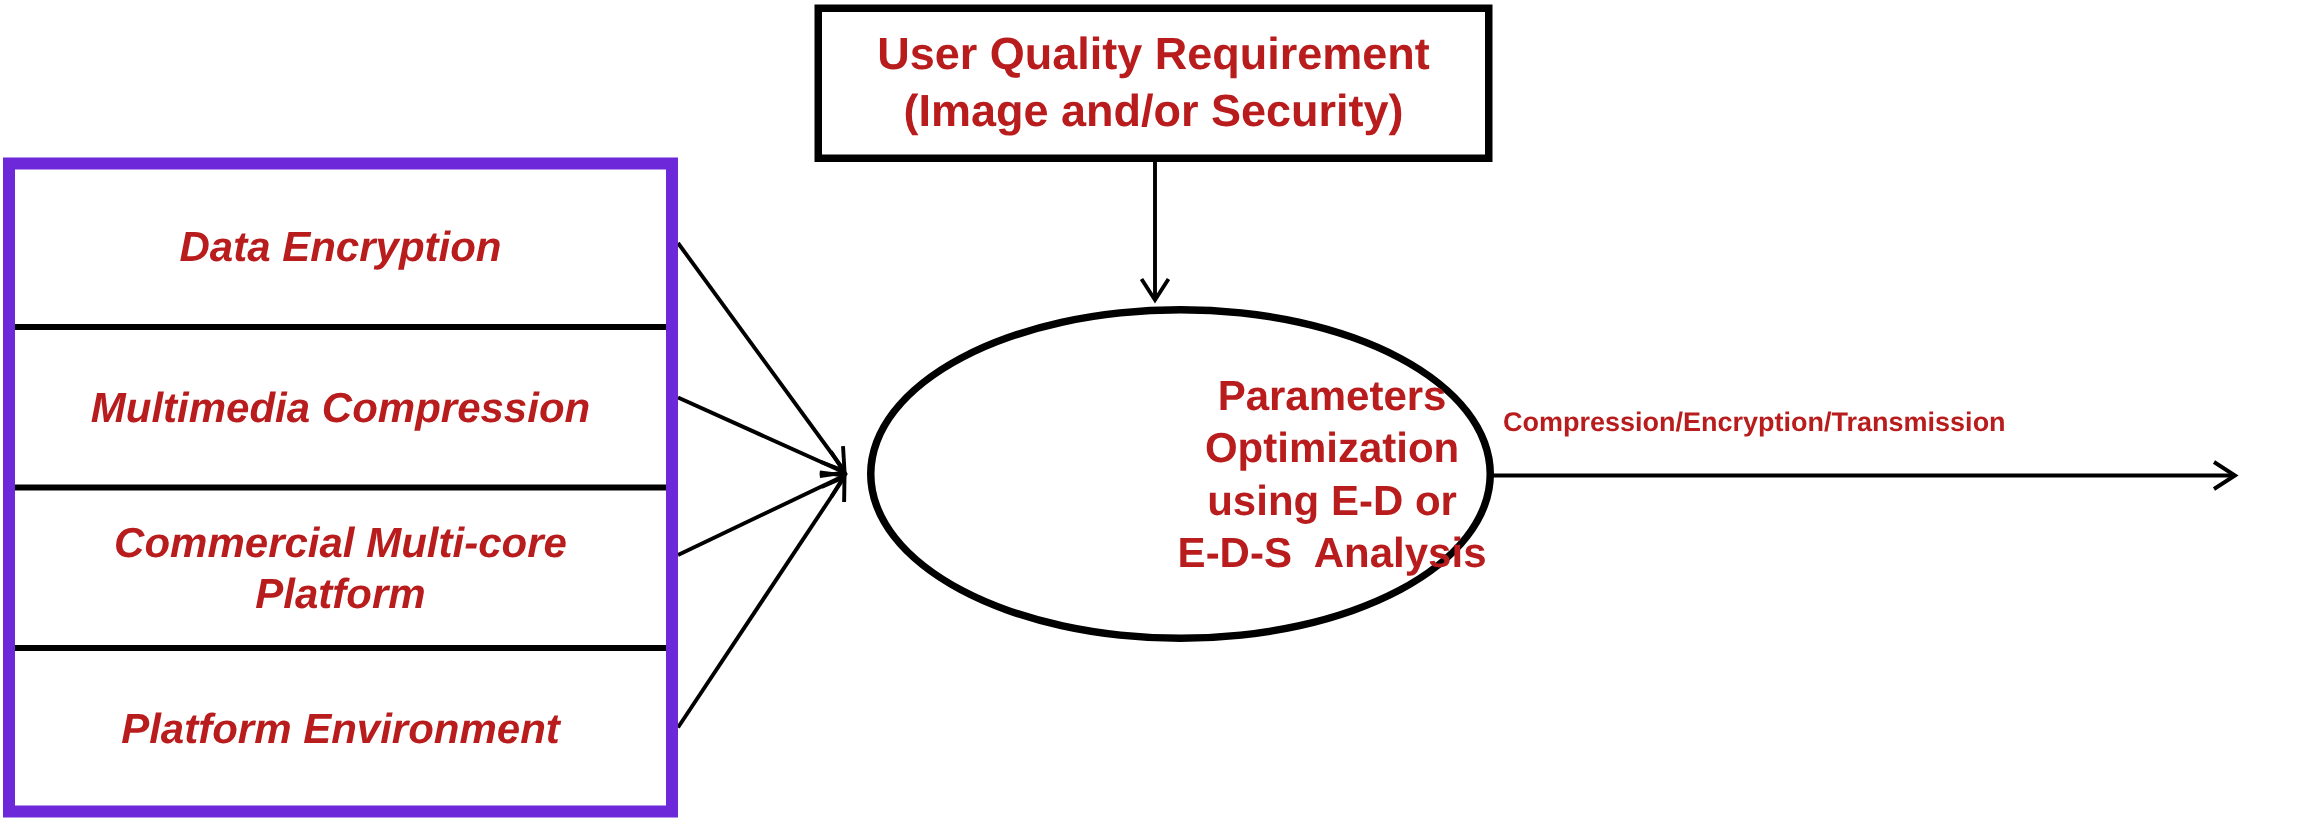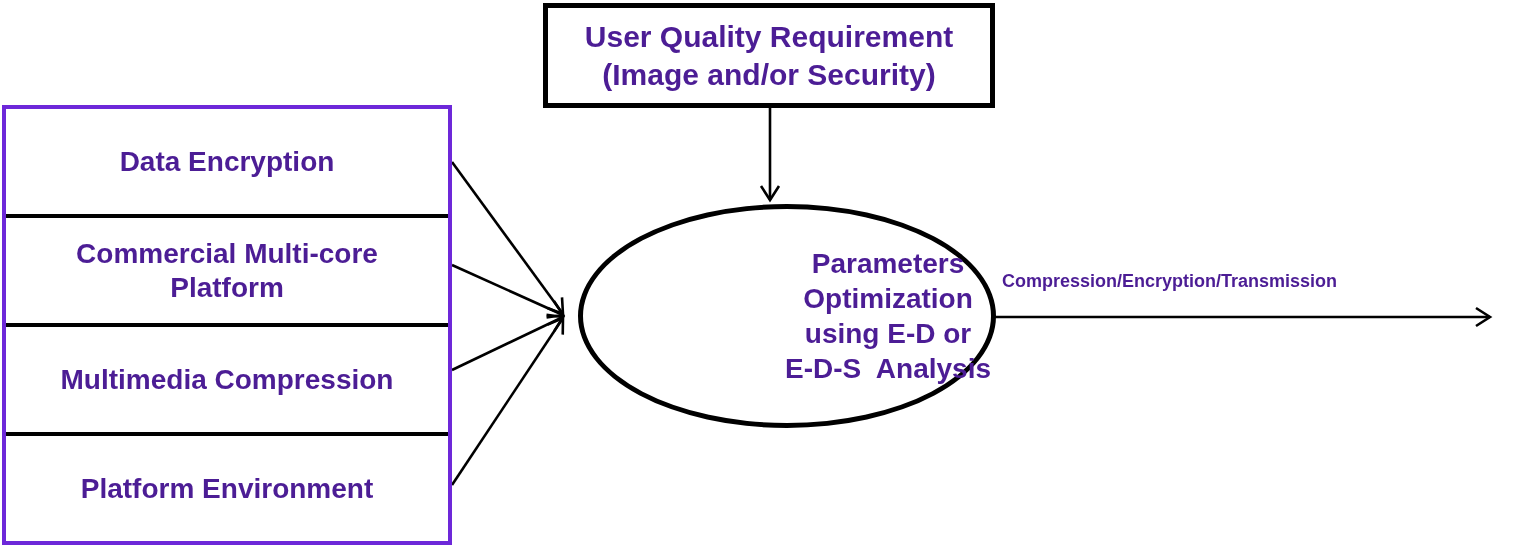--- a/index.html
+++ b/index.html
@@ -11,36 +11,37 @@
   #canvas {
     position: relative;
     width: 1532px;
     height: 547px;
     background: #ffffff;
     overflow: hidden;
     color: #000000;
   }
   .lbl {
     font-weight: bold;
-    color: #4c1d95;
+    color: #b91c1c;
     white-space: pre-wrap;
     text-align: center;
   }
   
   .input-stack {
     position: absolute;
     left: 2px;
     top: 105px;
     width: 450px;
     height: 440px;
-    border: 4px solid #6d28d9;
+    border: 8px solid #6d28d9;
     box-sizing: border-box;
     display: flex;
     flex-direction: column;
     background: #ffffff;
+    font-style: italic;
   }
   .input-row {
     flex: 1 1 0;
     display: flex;
     align-items: center;
     justify-content: center;
     border-bottom: 4px solid #000000;
     font-size: 28px;
     line-height: 1.2;
   }
@@ -114,23 +115,23 @@
     <line x1="452" y1="370" x2="563" y2="317" stroke="#000000" stroke-width="2.6" marker-end="url(#arrowOpen)"></line>
     <line x1="452" y1="485" x2="563" y2="318" stroke="#000000" stroke-width="2.6" marker-end="url(#arrowOpen)"></line>
 
     <line x1="770" y1="108" x2="770" y2="200" stroke="#000000" stroke-width="2.6" marker-end="url(#arrowOpen)"></line>
 
     <line x1="980" y1="317" x2="1490" y2="317" stroke="#000000" stroke-width="2.6" marker-end="url(#arrowOpen)"></line>
   </svg>
 
   <div class="input-stack">
     <div class="input-row lbl">Data Encryption</div>
+    <div class="input-row lbl">Multimedia Compression</div>
     <div class="input-row lbl">Commercial Multi-core
 Platform</div>
-    <div class="input-row lbl">Multimedia Compression</div>
     <div class="input-row lbl">Platform Environment</div>
   </div>
 
   <div class="req-box">
     <span class="lbl">User Quality Requirement
 (Image and/or Security)</span>
   </div>
 
   <div class="process-ellipse">
     <span class="lbl">Parameters

